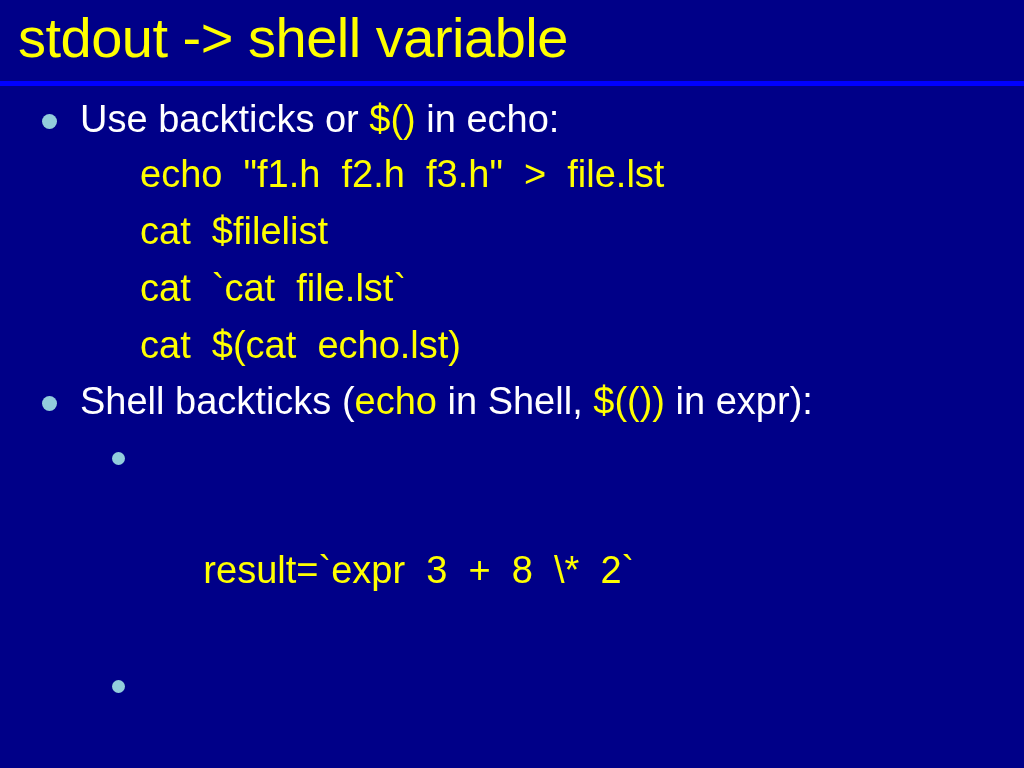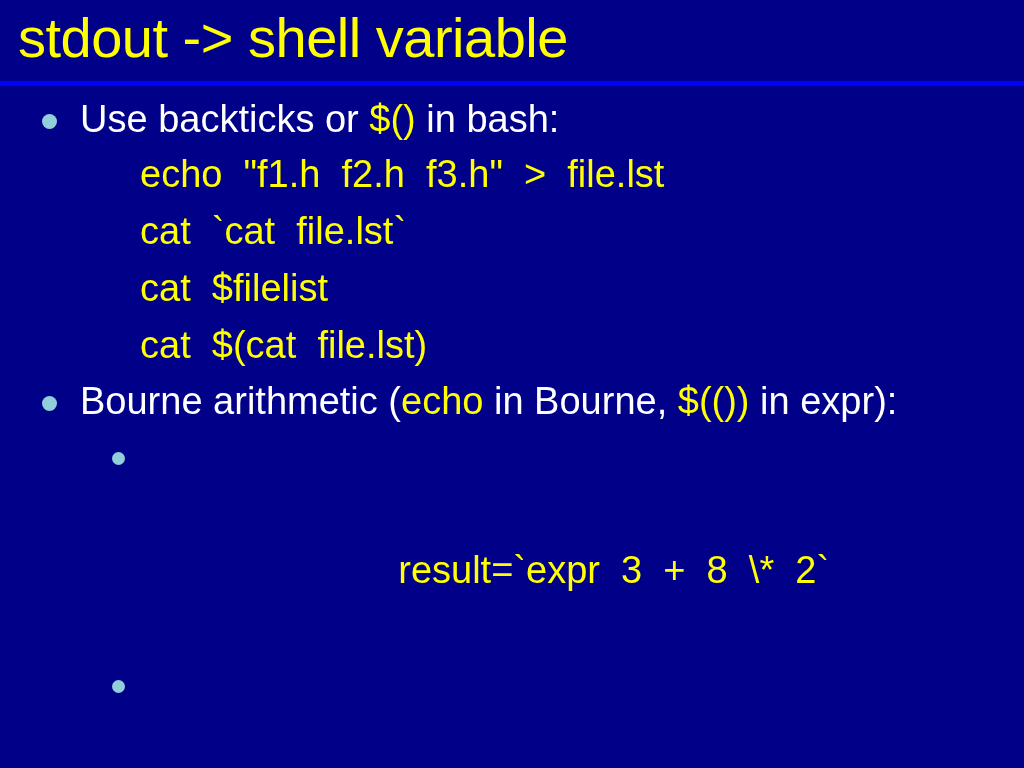--- a/index.html
+++ b/index.html
@@ -84,21 +84,20 @@
   }
 
   .lvl2 {
     position: relative;
     padding-left: 140px;
     min-height: 56px;
     font-size: 38px;
     line-height: 57px;
     color: #FFFF00;
     white-space: pre;
-    text-align: center;
   }
   .lvl2 > .bullet-dot {
     position: absolute;
     left: 112px;
     top: 24px;
     width: 13px;
     height: 13px;
     border-radius: 50%;
     background: #92CDDC;
   }
@@ -113,31 +112,31 @@
 
   <div id="title-block">
     <div id="slide-title">stdout -&gt; shell variable</div>
     <div id="title-rule"></div>
   </div>
 
   <div id="body-block">
 
     <div class="lvl1">
       <span class="bullet-dot"></span>
-      <span class="lvl1-text"><span class="plain">Use backticks or </span><span class="hl">$()</span><span class="plain"> in bash:</span></span>
+      <span class="lvl1-text"><span class="plain">Use backticks or </span><span class="hl">$()</span><span class="plain"> in echo:</span></span>
     </div>
 
     <div class="code-line">echo  "f1.h  f2.h  f3.h"  &gt;  file.lst</div>
+    <div class="code-line">cat  $filelist</div>
     <div class="code-line">cat  `cat  file.lst`</div>
-    <div class="code-line">cat  $filelist</div>
-    <div class="code-line">cat  $(cat  file.lst)</div>
+    <div class="code-line">cat  $(cat  echo.lst)</div>
 
     <div class="lvl1">
       <span class="bullet-dot"></span>
-      <span class="lvl1-text"><span class="plain">Bourne arithmetic (</span><span class="hl">echo</span><span class="plain"> in Bourne, </span><span class="hl">$(())</span><span class="plain"> in expr):</span></span>
+      <span class="lvl1-text"><span class="plain">Shell backticks (</span><span class="hl">echo</span><span class="plain"> in Shell, </span><span class="hl">$(())</span><span class="plain"> in expr):</span></span>
     </div>
 
     <div class="lvl2">
       <span class="bullet-dot"></span>
       <span>result=`expr  3  +  8  \*  2`</span>
     </div>
     <div class="lvl2">
       <span class="bullet-dot"></span>
       
     </div>

